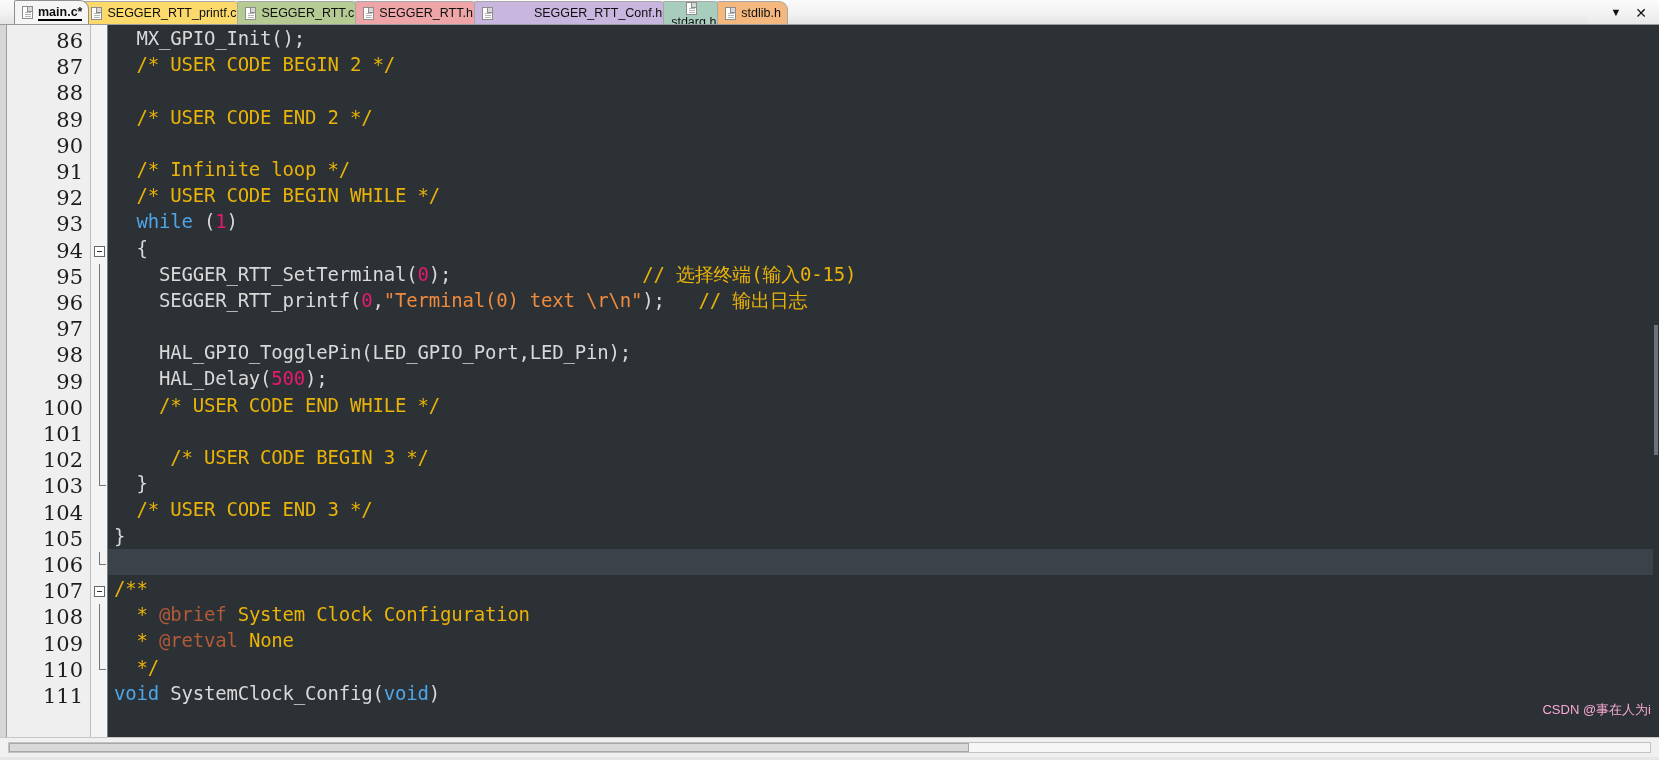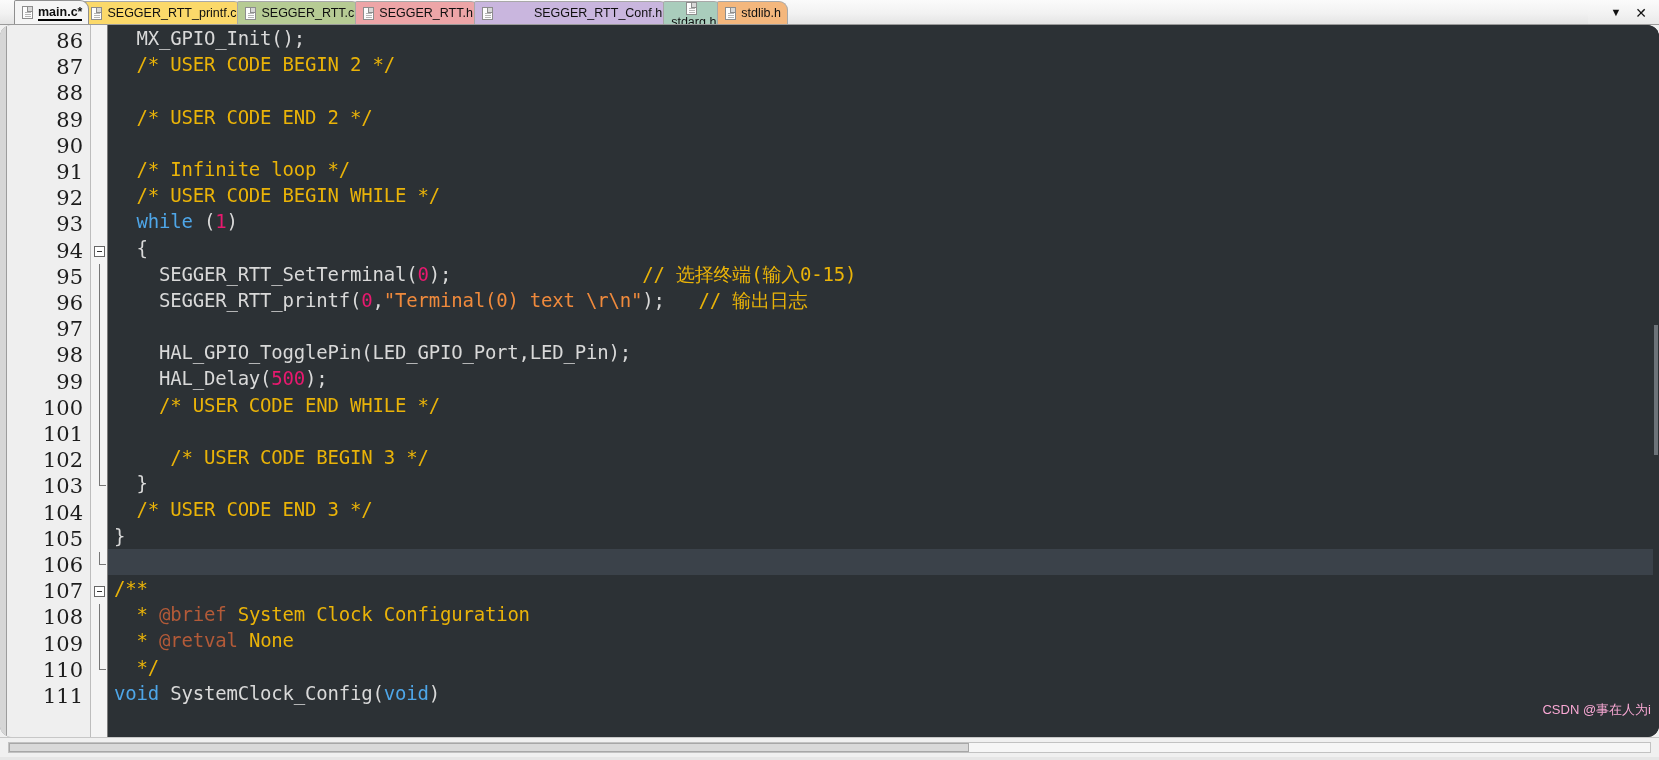--- a/index.html
+++ b/index.html
@@ -110,21 +110,20 @@
   }
   .tb-btn.caret { font-size: 11px; }
 
   
   .editor-wrap {
     position: relative;
     flex: 1;
     display: flex;
     background: #2c3135;
     overflow: hidden;
-    border-radius: 12px;
   }
 
   .gutter-outer {
     display: flex;
     flex: none;
     background: #efefef;
   }
   .gutter-left-edge {
     width: 7px;
     background: #d6d6d6;

